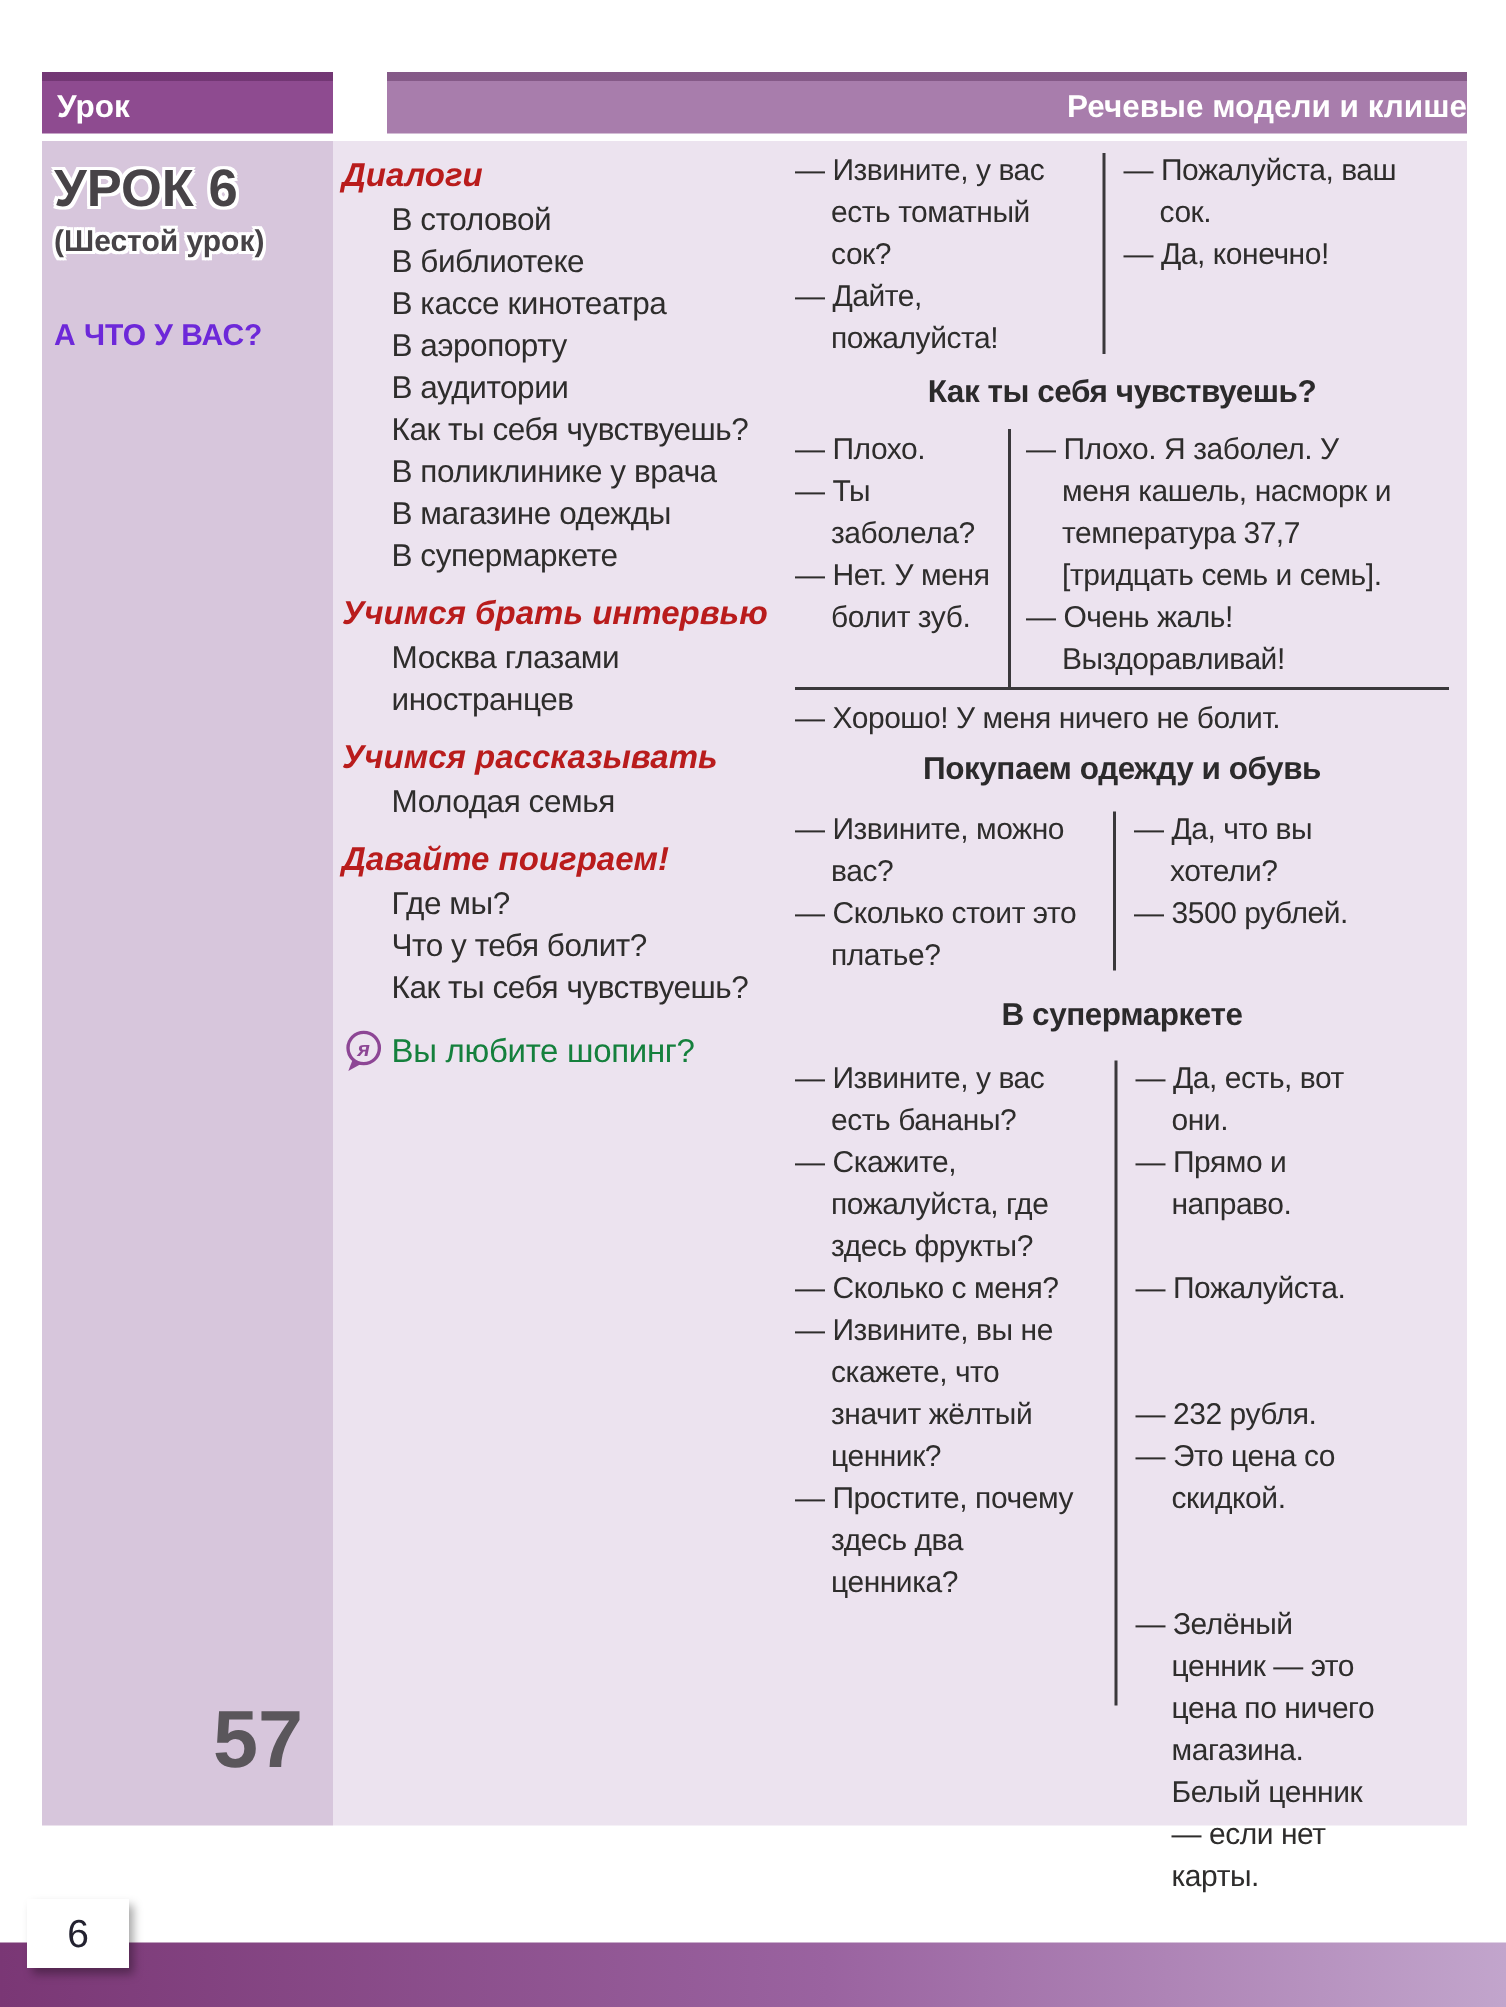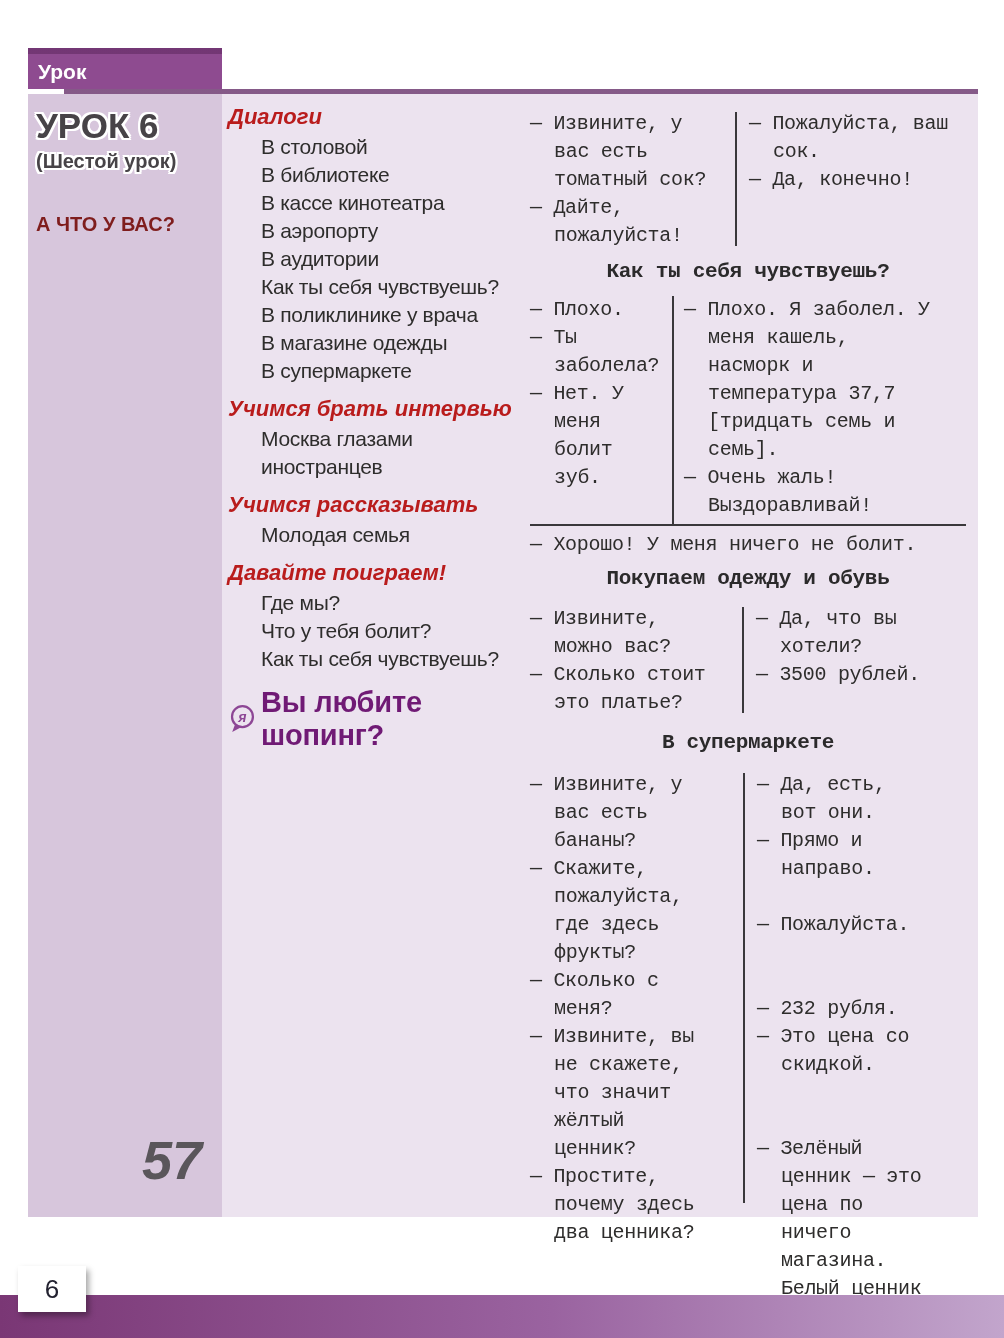--- a/index.html
+++ b/index.html
@@ -7,21 +7,21 @@
   .page {
     position:relative;
     width:1004px; height:1338px;
     background:#ffffff;
     font-family:"Liberation Sans","DejaVu Sans",sans-serif;
     color:#2e2d2c;
     overflow:hidden;
   }
 
   
-  .table-header { position:absolute; left:28px; top:48px; width:950px; height:41px; display:flex;flex-direction:column; }
+  .table-header { position:absolute; left:28px; top:48px; width:950px; height:41px; display:flex; }
   .hcell { color:#ffffff; font-weight:bold; font-size:21px; line-height:35px;
            background-image:linear-gradient(to bottom, rgba(52,8,52,0.30) 0px, rgba(52,8,52,0.30) 6px, rgba(0,0,0,0) 6px);
            padding-top:6px; }
   .hcell-lesson { width:194px; background-color:#8e4b90; padding-left:10px; }
   .hcell-speech { flex:1; background-color:#a87dac; text-align:right;margin-left:36px; }
 
   
   .table-body { position:absolute; left:28px; top:94px; width:950px; height:1123px; display:flex; }
 
   
@@ -29,37 +29,37 @@
   .lesson-title {
     font-size:35px; font-weight:bold; color:#474347; letter-spacing:0;
     text-shadow:-2px -2px 0 #fff, 2px -2px 0 #fff, -2px 2px 0 #fff, 2px 2px 0 #fff,
                  0 -2px 0 #fff, 0 2px 0 #fff, -2px 0 0 #fff, 2px 0 0 #fff;
   }
   .lesson-subtitle {
     font-size:20px; font-weight:bold; color:#474347; margin-top:4px;
     text-shadow:-2px -2px 0 #fff, 2px -2px 0 #fff, -2px 2px 0 #fff, 2px 2px 0 #fff,
                  0 -2px 0 #fff, 0 2px 0 #fff, -2px 0 0 #fff, 2px 0 0 #fff;
   }
-  .lesson-theme { font-size:20px; font-weight:bold; color:#7f1d1d; margin-top:40px; }
-  .big-number { position:absolute; right:20px; bottom:26px; font-size:54px; font-weight:bold; font-style:italic; color:#5a565b; }
+  .lesson-theme { font-size:20px; font-weight:bold; color:#6d28d9; margin-top:40px; }
+  .big-number { position:absolute; right:20px; bottom:26px; font-size:54px; font-weight:bold; color:#5a565b; }
 
   
   .col-right { flex:1; background:#ece3ef; display:flex; height:100%; }
 
   
   .col-topics { width:300px; padding:10px 0 0 6px; }
   .topic-heading { font-size:22px; font-weight:bold; font-style:italic; color:#b91c1c; margin:11px 0 3px 0; }
   .topic-heading.first { margin-top:0; }
   .topic-item { font-size:21px; line-height:28px; color:#2e2d2c; padding-left:33px; letter-spacing:-0.3px; }
   .audio-row { display:flex; align-items:center; margin-top:13px; }
   .audio-icon { width:28px; height:30px; flex:none; margin-right:5px; }
-  .audio-label { font-size:29px; font-weight:bold; color:#701a75; letter-spacing:-0.2px; }
-
-  
-  .col-speech { flex:1; padding:16px 12px 0 8px; font-size:20px; line-height:28px; letter-spacing:-0.3px;font-family:Liberation Mono, monospace; }
+  .audio-label { font-size:22px; font-weight:normal; color:#15803d; letter-spacing:-0.2px; }
+
+  
+  .col-speech { flex:1; padding:6px 12px 0 8px; font-size:20px; line-height:28px; letter-spacing:-0.3px; }
   .sp-heading { text-align:center; font-weight:bold; font-size:21px; color:#2b2a2b; }
   .sp-heading.h1 { margin-top:8px; }
   .sp-heading.h2 { margin-top:6px; }
   .sp-heading.h3 { margin-top:12px; }
   .dialogue { position:relative; display:flex; }
   .dialogue .d-left  { flex:none; }
   .dialogue .d-right { flex:1; }
   .dline { padding-left:24px; text-indent:-24px; }
   .divider { position:absolute; width:2px; background:#3a383b; }
 

